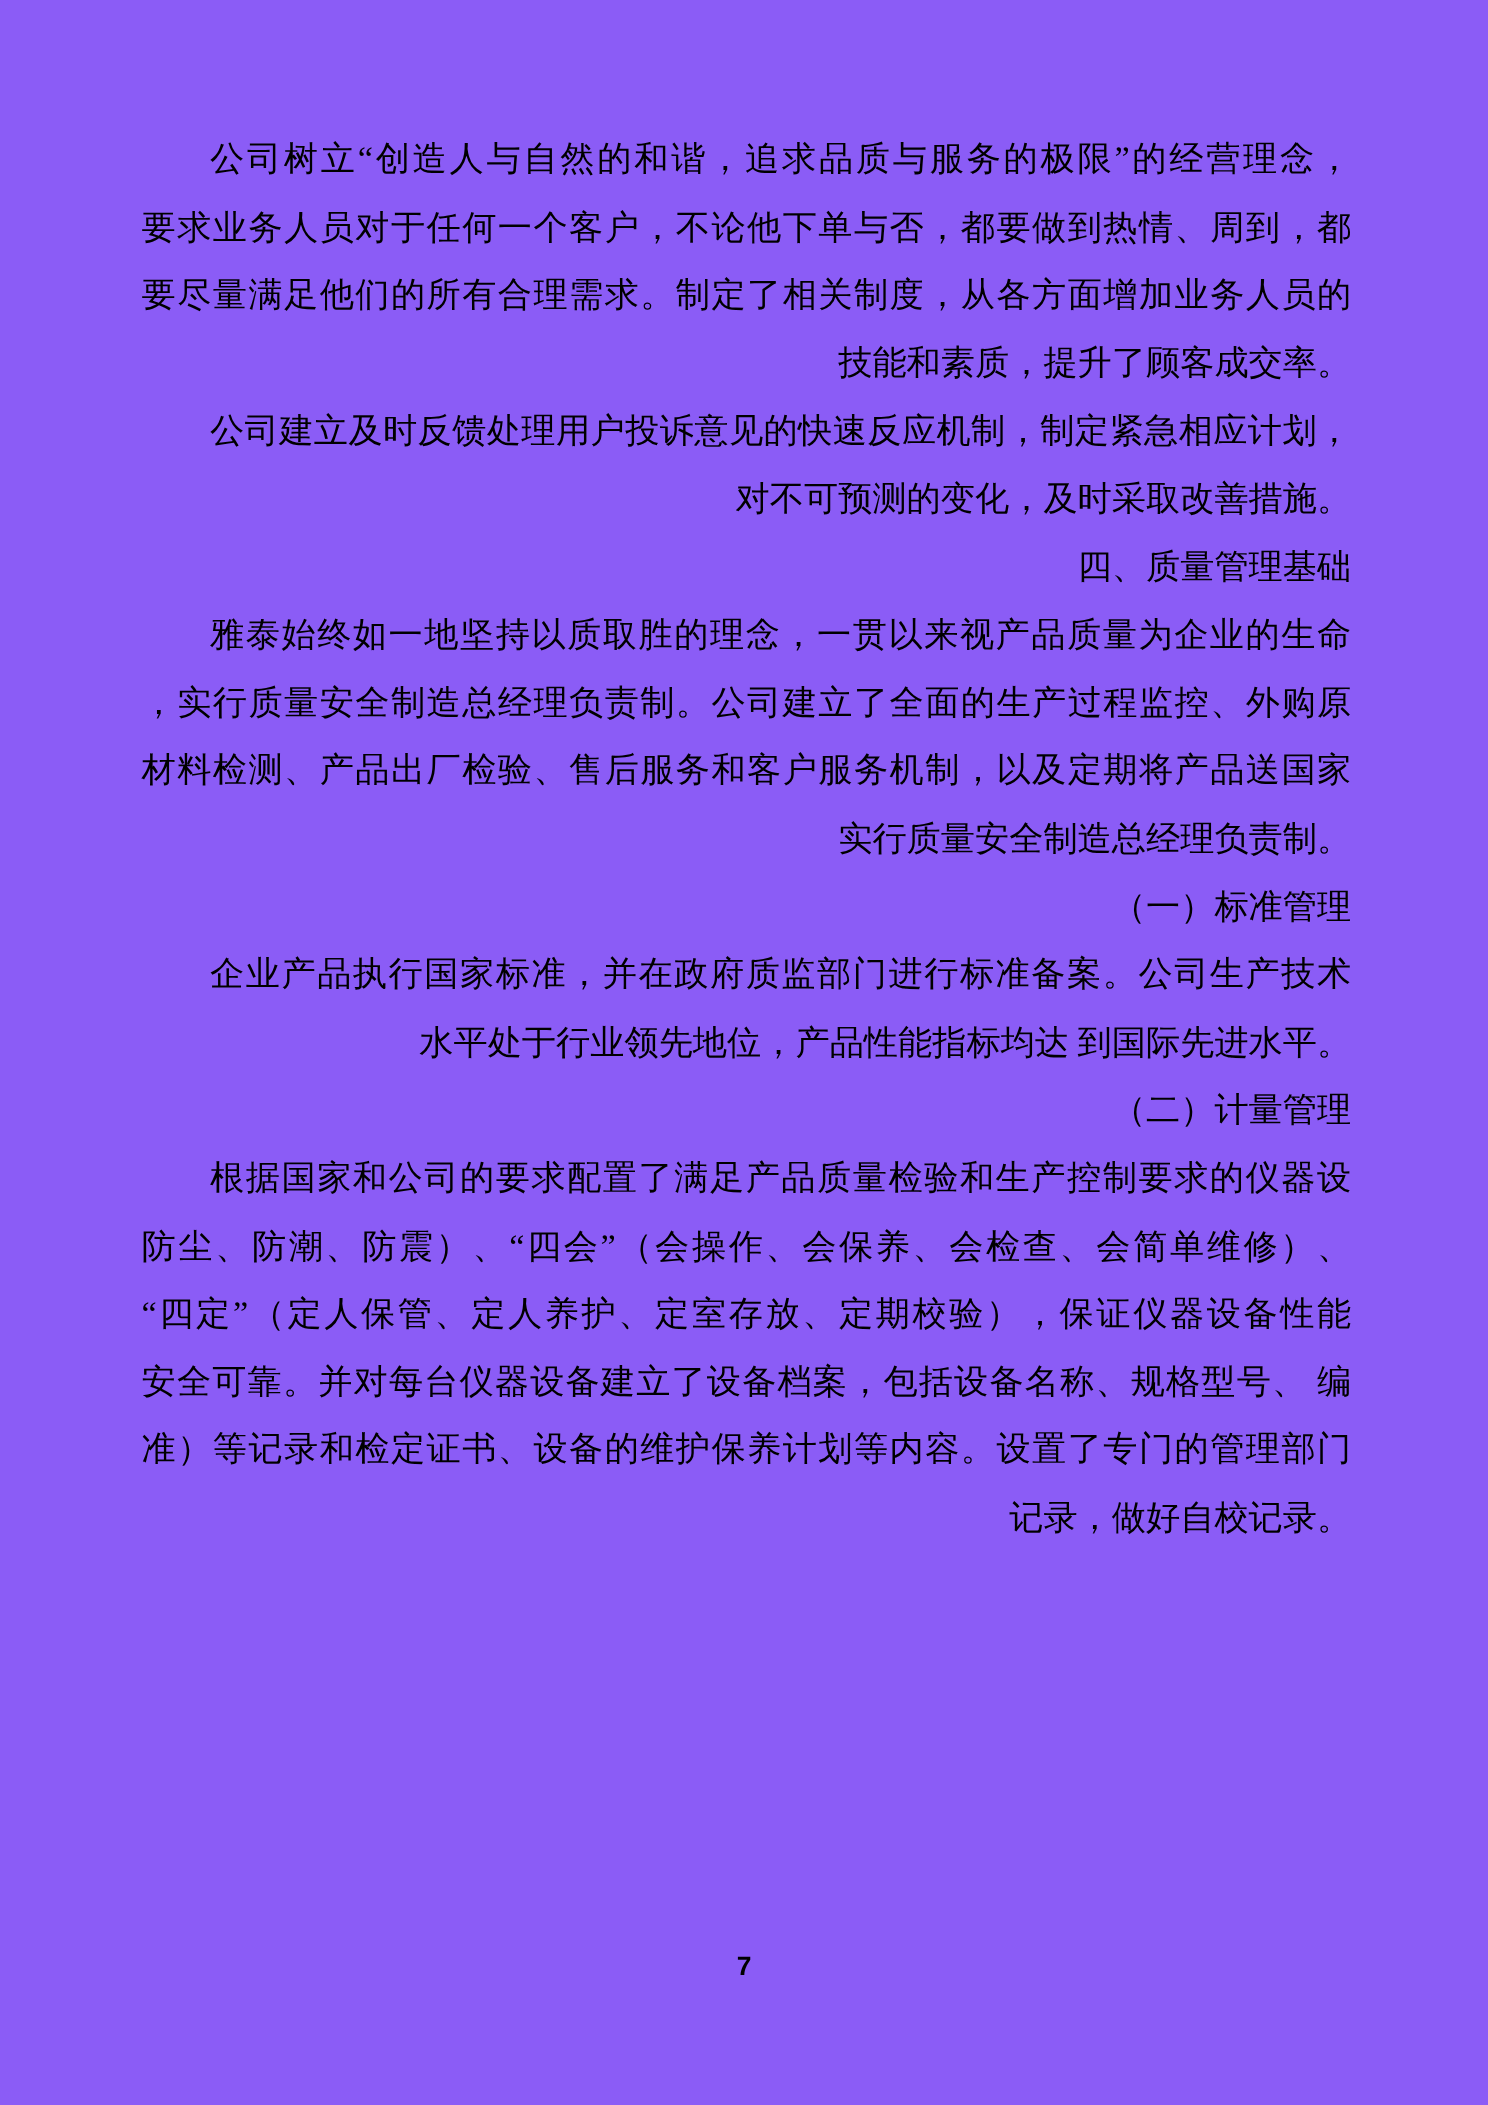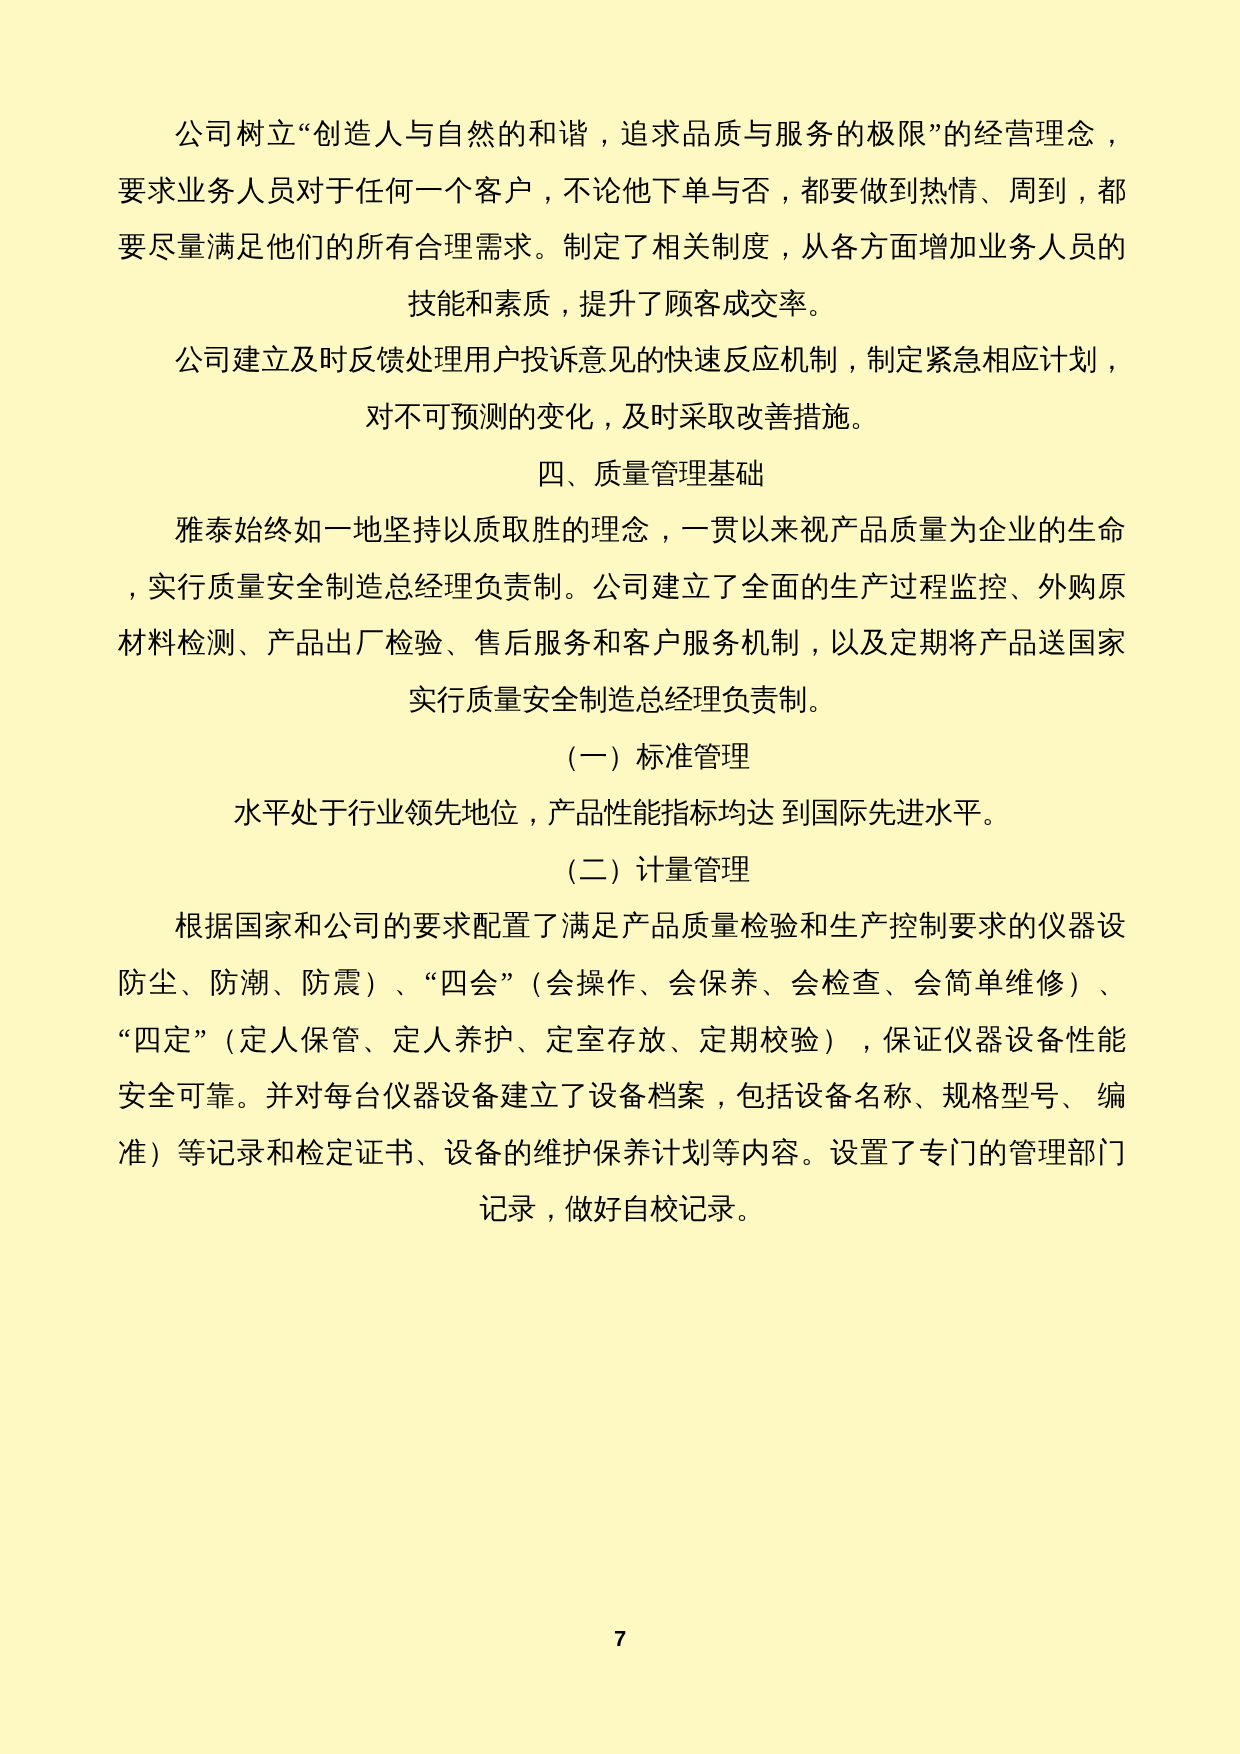--- a/index.html
+++ b/index.html
@@ -11,34 +11,34 @@
     position: relative;
     overflow: hidden;
     color: #000000;
     font-family: "Liberation Serif", "DejaVu Serif", serif;
   }
   .page {
     position: absolute;
     left: 0; top: 0;
     width: 1240px;
     height: 1754px;
-    background: #fef9c3;
+    background: #8b5cf6;
   }
   .doc {
     position: absolute;
     left: 118px;
     top: 106px;
     width: 1008px;
   }
   .block { margin: 0; padding: 0; }
   .t-line {
     font-size: 28.5px;
     line-height: 56.6px;
     height: 56.6px;
-    text-align: center;
+    text-align: right;
     overflow: visible;
   }
   .t-line.ind { text-indent: 57px; }
   .t-line.just {
     text-align: justify;
     text-align-last: justify;
     text-justify: inter-character;
   }
   .pagenum {
     position: absolute;
@@ -74,20 +74,21 @@
       <div class="block">
         <div class="t-line ind just">雅泰始终如一地坚持以质取胜的理念，一贯以来视产品质量为企业的生命</div>
         <div class="t-line just">，实行质量安全制造总经理负责制。公司建立了全面的生产过程监控、外购原</div>
         <div class="t-line just">材料检测、产品出厂检验、售后服务和客户服务机制，以及定期将产品送国家</div>
         <div class="t-line">实行质量安全制造总经理负责制。</div>
       </div>
       <div class="block">
         <div class="t-line ind">（一）标准管理</div>
       </div>
       <div class="block">
+        <div class="t-line ind just">企业产品执行国家标准，并在政府质监部门进行标准备案。公司生产技术</div>
         <div class="t-line">水平处于行业领先地位，产品性能指标均达 到国际先进水平。</div>
       </div>
       <div class="block">
         <div class="t-line ind">（二）计量管理</div>
       </div>
       <div class="block">
         <div class="t-line ind just">根据国家和公司的要求配置了满足产品质量检验和生产控制要求的仪器设</div>
         <div class="t-line just">防尘、防潮、防震）、“四会”（会操作、会保养、会检查、会简单维修）、</div>
         <div class="t-line just">“四定”（定人保管、定人养护、定室存放、定期校验），保证仪器设备性能</div>
         <div class="t-line just">安全可靠。并对每台仪器设备建立了设备档案，包括设备名称、规格型号、 编</div>

